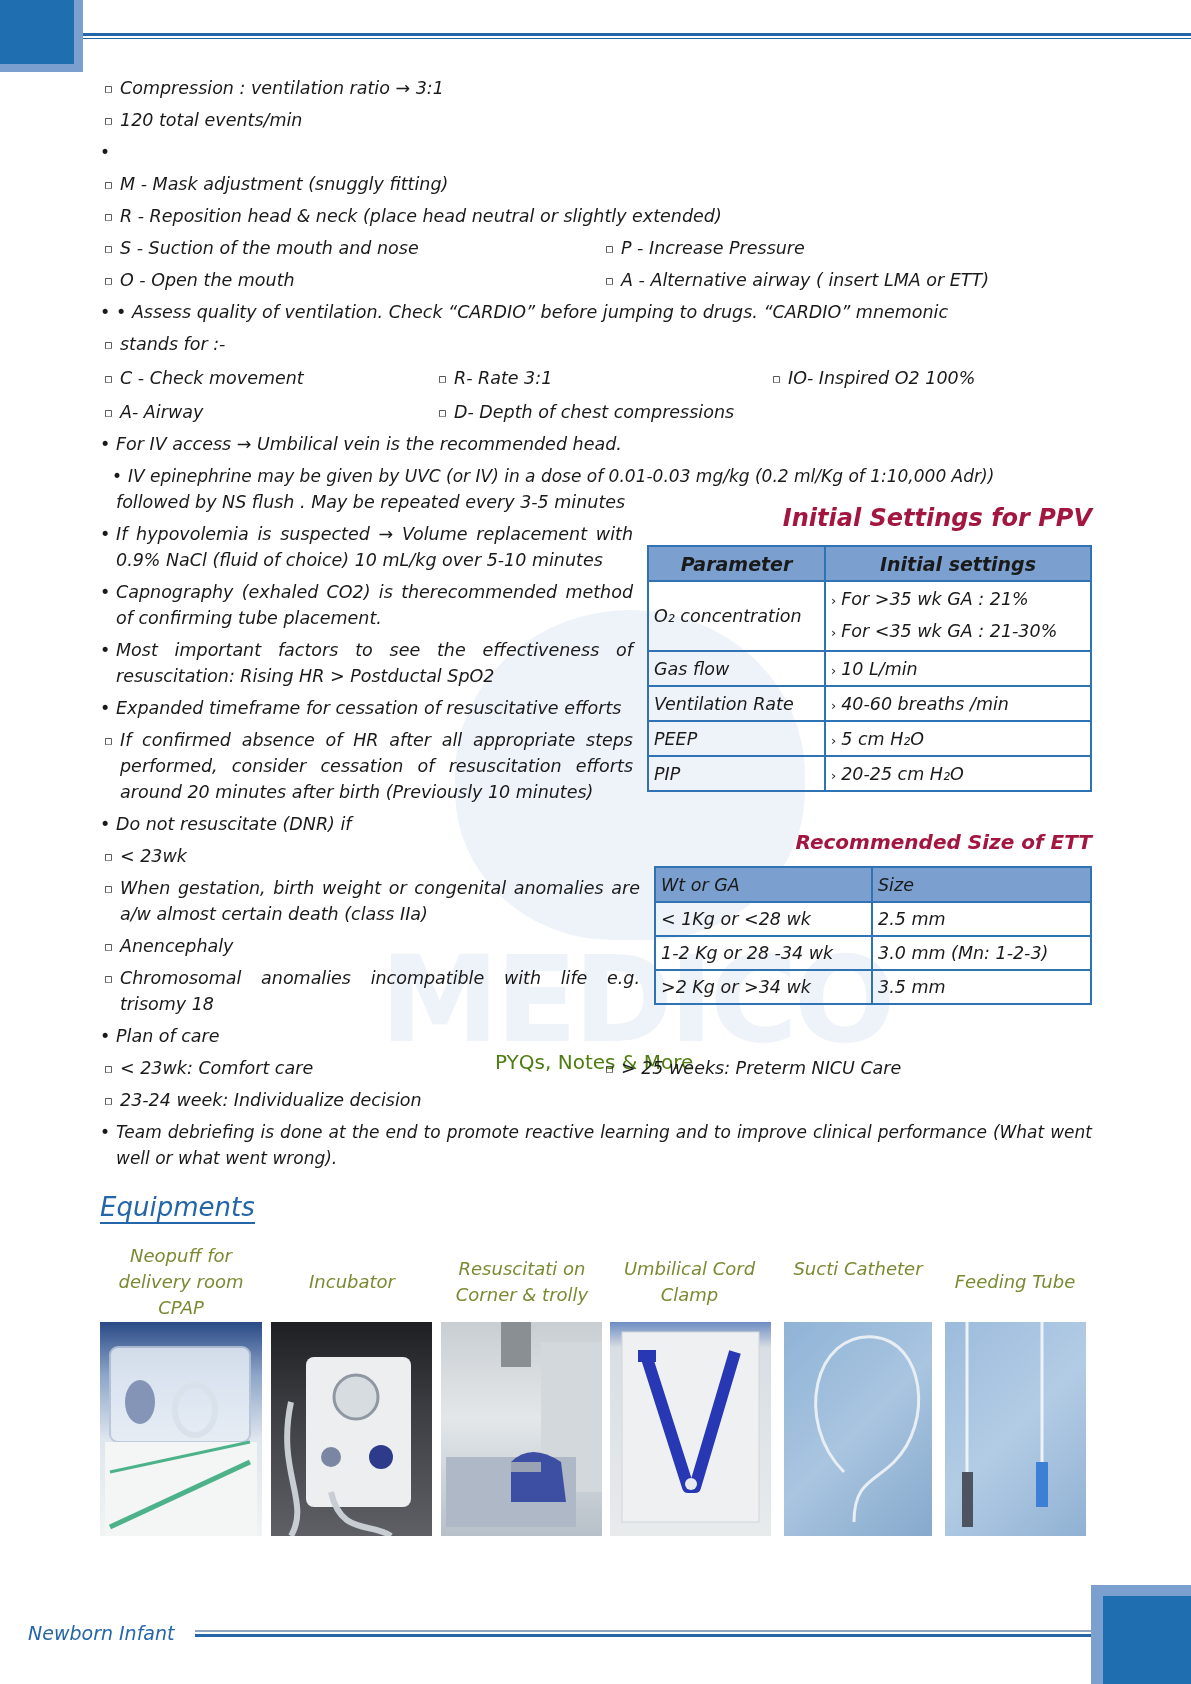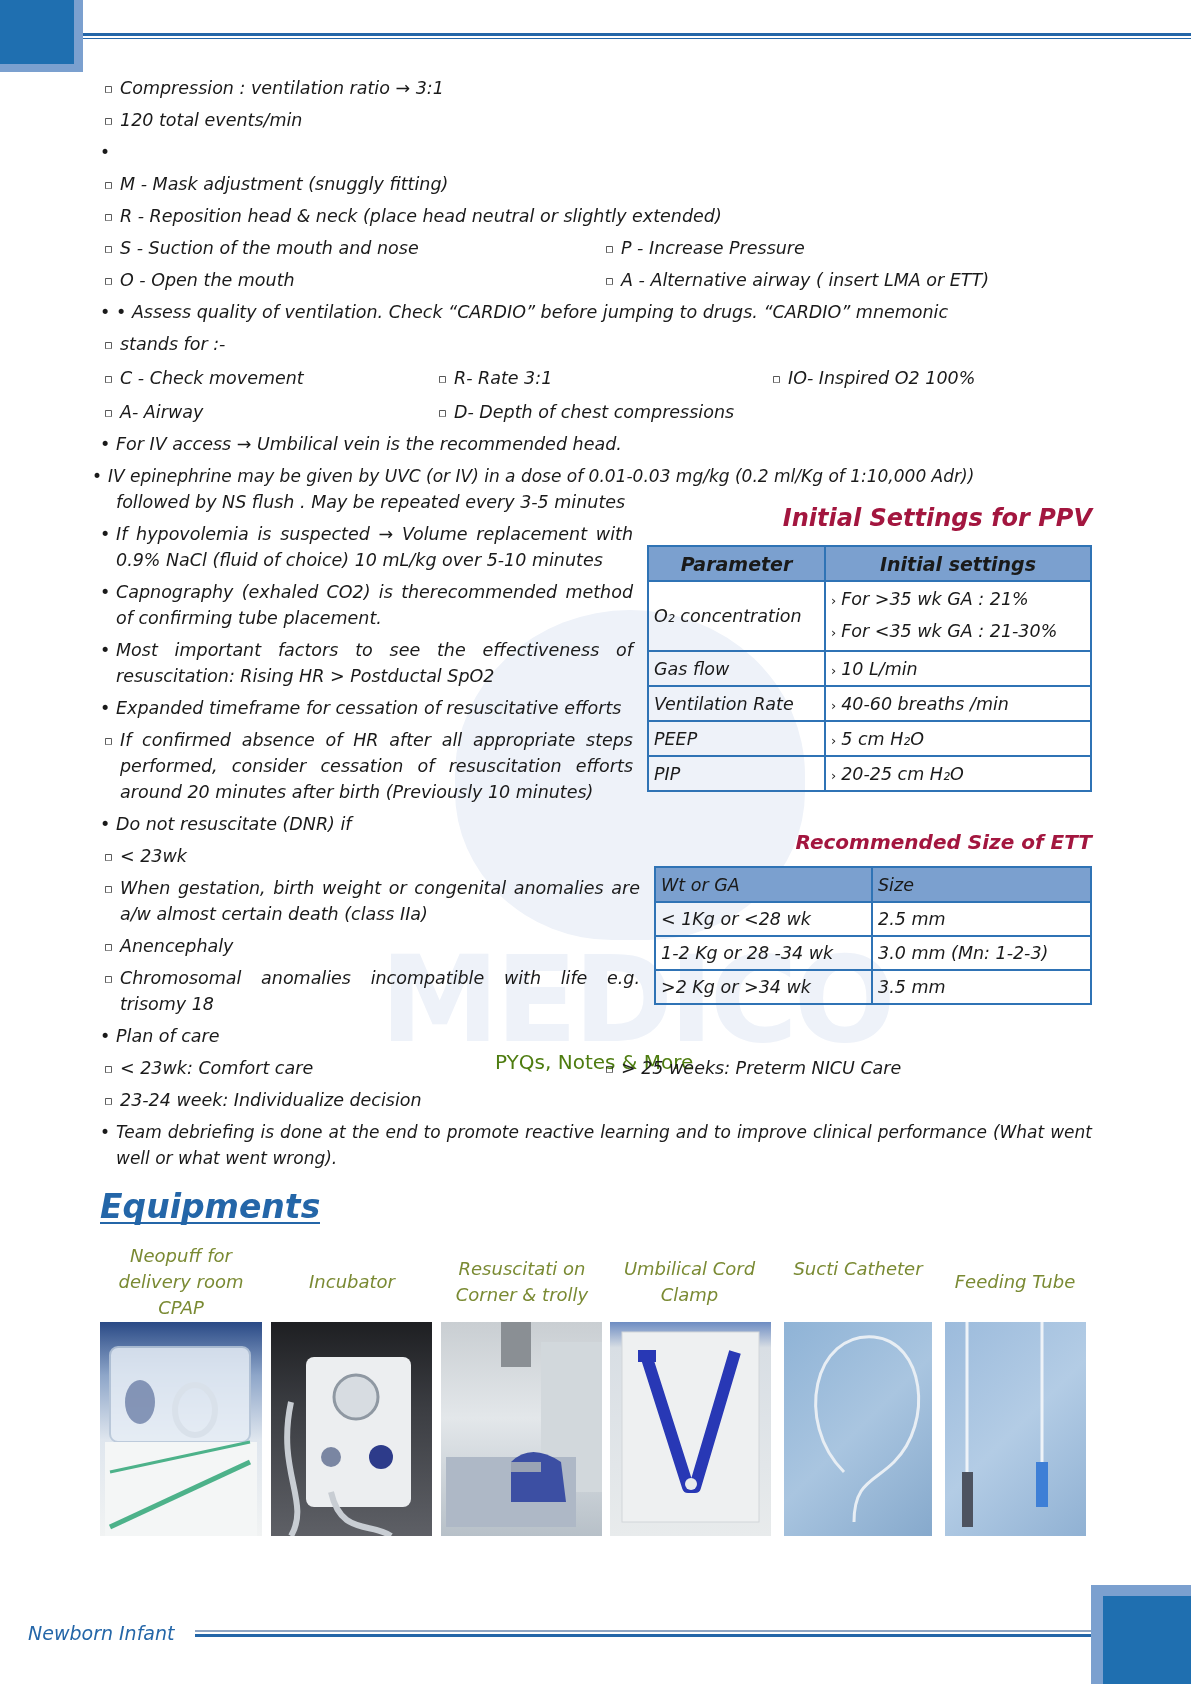--- a/index.html
+++ b/index.html
@@ -37,21 +37,21 @@
 
   
   .tbl-title { position:absolute; color:#a3163f; font-weight:bold; text-align:right; }
   table { position:absolute; border-collapse:collapse; font-size:17.5px; }
   td, th { border:2px solid #2f73b5; padding:2px 5px; text-align:left; vertical-align:middle; font-weight:normal; }
   th { background:#7ba0cf; font-weight:bold; }
   .ppv th { text-align:center; font-size:19px; }
   .chev { font-style:normal; font-size:13px; margin-right:5px; }
 
   
-  .eq-heading { left:100px; top:1192px; font-size:33px; font-weight:bold; color:#2466a8; border-bottom:2px solid #2466a8; padding-bottom:0; line-height:30px; }
+  .eq-heading { left:100px; top:1192px; font-size:26px; font-weight:normal; color:#2466a8; border-bottom:2px solid #2466a8; padding-bottom:0; line-height:30px; }
   .eq-label { position:absolute; color:#7a8a33; font-size:18px; line-height:26px; text-align:center; }
   .eq-photo { position:absolute; top:1322px; height:214px; overflow:hidden; }
 </style>
 </head>
 <body>
 
 <div class="abs corner-light"></div>
 <div class="abs corner-dark"></div>
 <div class="abs hline-thick"></div>
 <div class="abs hline-thin"></div>
@@ -70,21 +70,21 @@
 <div class="line" style="left:104px;top:267px"><span class="bul sq"></span><span>O - Open the mouth</span></div>
 <div class="line" style="left:605px;top:267px"><span class="bul sq"></span><span>A - Alternative airway ( insert LMA or ETT)</span></div>
 <div class="line" style="left:100px;top:299px"><span class="bul dot"></span><span>• Assess quality of ventilation. Check “CARDIO” before jumping to drugs. “CARDIO” mnemonic</span></div>
 <div class="line" style="left:104px;top:331px"><span class="bul sq"></span><span>stands for :-</span></div>
 <div class="line" style="left:104px;top:365px"><span class="bul sq"></span><span>C - Check movement</span></div>
 <div class="line" style="left:438px;top:365px"><span class="bul sq"></span><span>R- Rate 3:1</span></div>
 <div class="line" style="left:772px;top:365px"><span class="bul sq"></span><span>IO- Inspired O2 100%</span></div>
 <div class="line" style="left:104px;top:399px"><span class="bul sq"></span><span>A- Airway</span></div>
 <div class="line" style="left:438px;top:399px"><span class="bul sq"></span><span>D- Depth of chest compressions</span></div>
 <div class="line" style="left:100px;top:431px"><span class="bul dot"></span><span>For IV access → Umbilical vein is the recommended head.</span></div>
-<div class="line" style="left:92px;top:463px;font-size:17px"><span class="bul dot"></span><span>IV epinephrine may be given by UVC (or IV) in a dose of 0.01-0.03 mg/kg (0.2 ml/Kg of 1:10,000 Adr))</span></div>
+<div class="line" style="left:112px;top:463px;font-size:17px"><span class="bul dot"></span><span>IV epinephrine may be given by UVC (or IV) in a dose of 0.01-0.03 mg/kg (0.2 ml/Kg of 1:10,000 Adr))</span></div>
 <div class="line" style="left:116px;top:489px">followed by NS flush . May be repeated every 3-5 minutes</div>
 
 <div class="wrap" style="left:100px;top:521px;width:533px">
     <span class="bul dot" style="position:absolute;left:0"></span>
     <div class="indent">If hypovolemia is suspected → Volume replacement with 0.9% NaCl (fluid of choice) 10 mL/kg over 5-10 minutes</div>
   </div>
 <div class="wrap" style="left:100px;top:579px;width:533px">
     <span class="bul dot" style="position:absolute;left:0"></span>
     <div class="indent">Capnography (exhaled CO2) is therecommended method of confirming tube placement.</div>
   </div>

